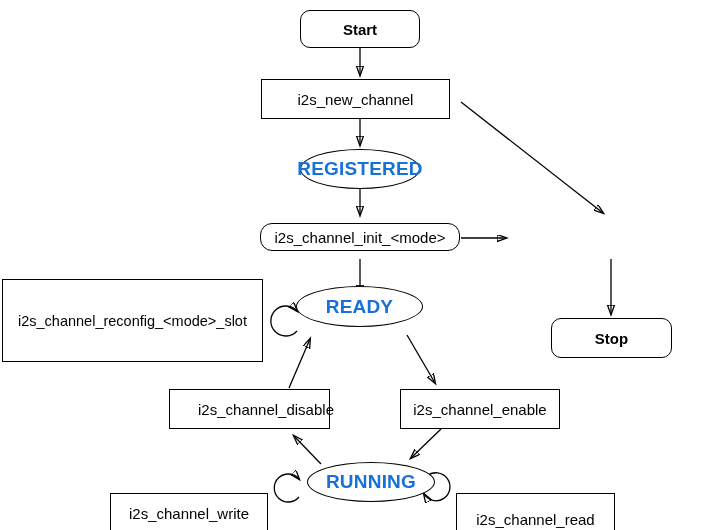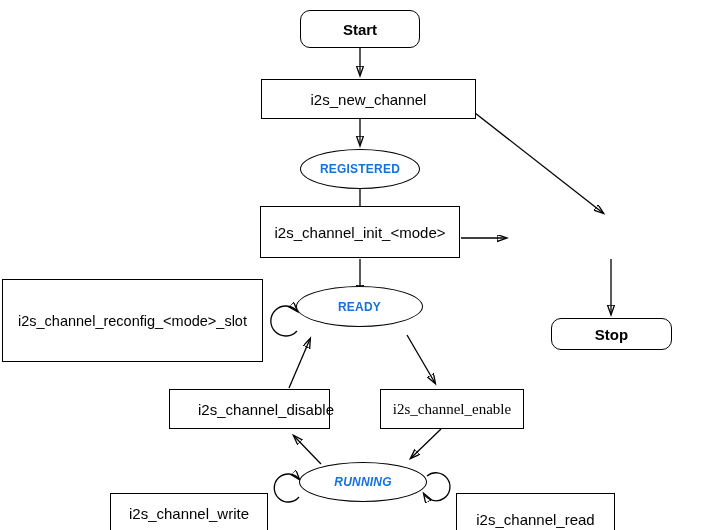--- a/index.html
+++ b/index.html
@@ -14,21 +14,21 @@
     font-family:"Liberation Sans",sans-serif;overflow:hidden;margin-top:6px;
   }
   .edges{position:absolute;left:0;top:0;width:714px;height:530px;}
   .edges path{stroke:var(--stroke);stroke-width:1.3;fill:none;}
   .node{
     position:absolute;display:flex;align-items:center;justify-content:center;
     border:1.3px solid var(--stroke);background:#fff;box-sizing:border-box;
     color:var(--node-text);font-size:15px;text-align:center;
   }
   .terminal{border-radius:10px;font-weight:bold;}
-  .state{border-radius:50%;font-weight:bold;font-size:12px;color:var(--state-text);letter-spacing:.2px;}
+  .state{border-radius:50%;font-weight:bold;font-size:19px;color:var(--state-text);letter-spacing:.2px;}
   .multiline{flex-direction:column;font-size:14.5px;line-height:20px;text-align:center;}
 </style>
 </head>
 <body>
 
 <div class="canvas">
 
   <svg class="edges" viewBox="0 0 714 530">
     <defs>
       <marker id="arrow" markerUnits="userSpaceOnUse" markerWidth="12" markerHeight="10" refX="9" refY="3.5" orient="auto">
@@ -46,38 +46,38 @@
     <path d="M407,329 L435,377" marker-end="url(#arrow)"></path>
     <path d="M441,423 L411,452" marker-end="url(#arrow)"></path>
     <path d="M321,458 L294,430" marker-end="url(#arrow)"></path>
     <path d="M289,382 L310,333" marker-end="url(#arrow)"></path>
     <path d="M299,491 A14,14 0 1 1 299,473" marker-end="url(#arrow)"></path>
     <path d="M427,470 A14,14 0 1 1 424,488" marker-end="url(#arrow)"></path>
   </svg>
 
   <div class="node terminal" style="left:300px;top:4px;width:120px;height:38px;">Start</div>
 
-  <div class="node" style="left:261px;top:73px;width:215px;height:40px;">i2s_new_channel</div>
+  <div class="node" style="left:261px;top:73px;width:189px;height:40px;">i2s_new_channel</div>
 
   <div class="node state" style="left:300px;top:143px;width:120px;height:40px;">REGISTERED</div>
 
-  <div class="node" style="left:260px;top:200px;width:200px;height:52px;">i2s_channel_init_&lt;mode&gt;</div>
+  <div class="node" style="left:260px;top:217px;width:200px;height:28px;border-radius:12px;">i2s_channel_init_&lt;mode&gt;</div>
 
 
-  <div class="node terminal" style="left:551px;top:312px;width:121px;height:32px;">Stop</div>
+  <div class="node terminal" style="left:551px;top:312px;width:121px;height:40px;">Stop</div>
 
   <div class="node multiline" style="left:2px;top:273px;width:261px;height:83px;">
     <div>i2s_channel_reconfig_&lt;mode&gt;_slot</div>
   </div>
 
   <div class="node state" style="left:296px;top:280px;width:127px;height:41px;">READY</div>
 
   <div class="node" style="left:169px;top:383px;width:161px;height:40px;padding-left:33px;">i2s_channel_disable</div>
 
-  <div class="node" style="left:380px;top:383px;width:144px;height:40px;font-family:Liberation Serif, serif;">i2s_channel_enable</div>
+  <div class="node" style="left:400px;top:383px;width:160px;height:40px;">i2s_channel_enable</div>
 
-  <div class="node state" style="left:299px;top:456px;width:128px;height:40px;font-style:italic;">RUNNING</div>
+  <div class="node state" style="left:307px;top:456px;width:128px;height:40px;">RUNNING</div>
 
   <div class="node" style="left:110px;top:487px;width:158px;height:40px;">i2s_channel_write</div>
 
   <div class="node" style="left:456px;top:487px;width:159px;height:53px;">i2s_channel_read</div>
 
 </div>
 
 </body></html>

